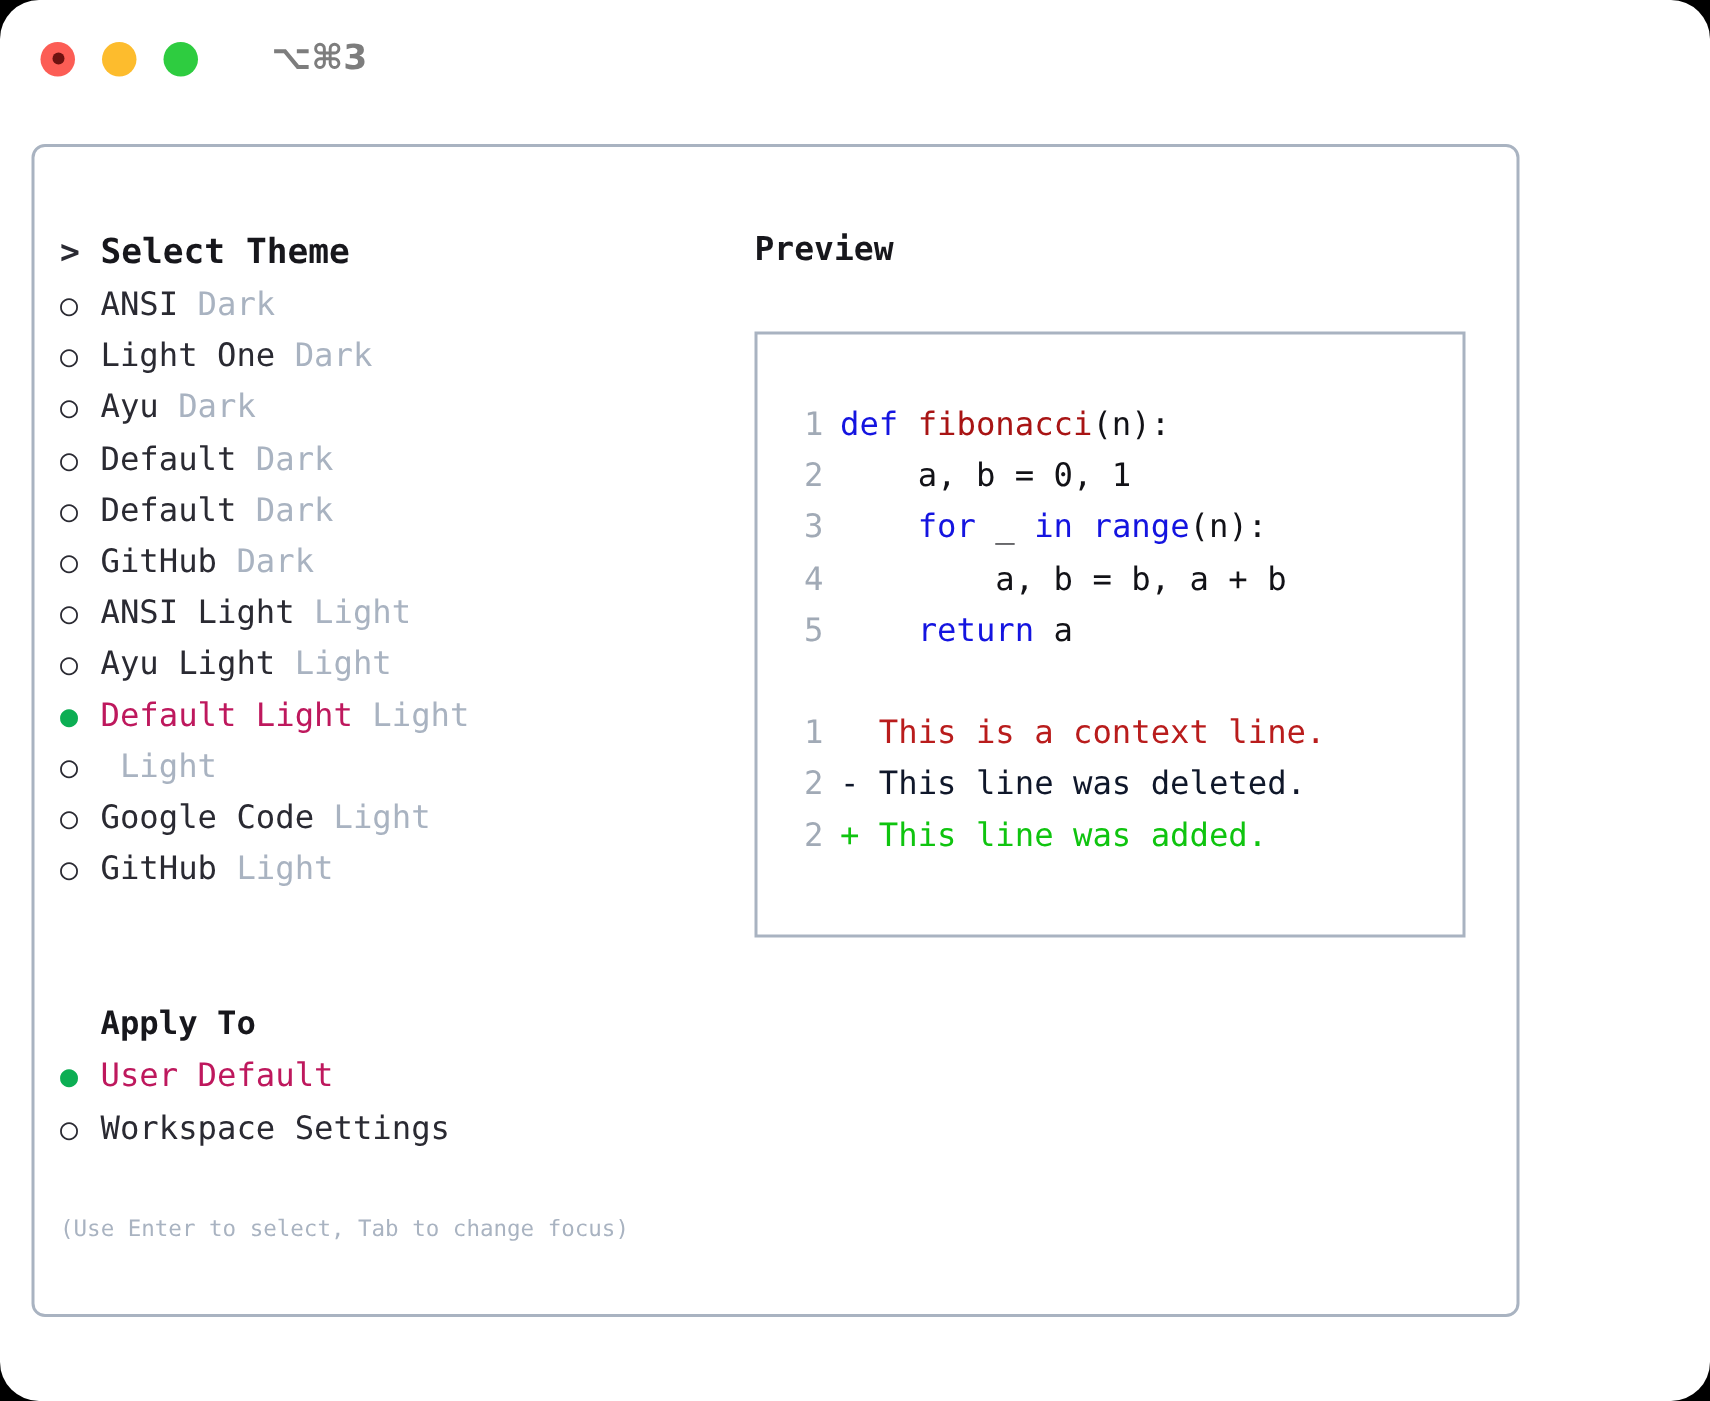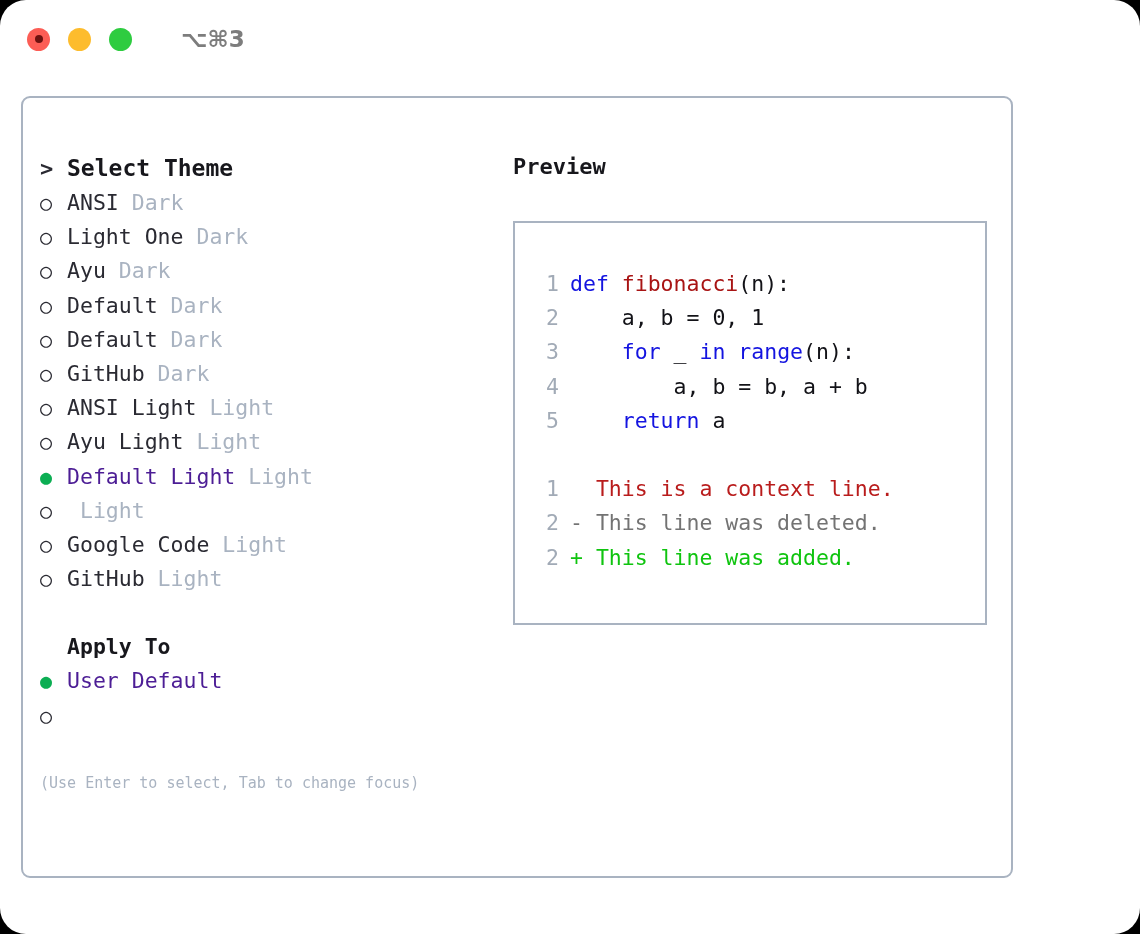--- a/index.html
+++ b/index.html
@@ -103,21 +103,21 @@
     line-height: 34.2px;
   }
   .marker {
     width: 27px;
     flex: 0 0 27px;
     color: #2a2a32;
     font-size: 20px;
   }
   .marker.sel { color: #0cae53; }
   .label { color: #2a2a32; }
-  .label.sel { color: #4c1d95; }
+  .label.sel { color: #be185d; }
   .tag { color: #a9b3c1; }
 
   .heading {
     font-size: 23px;
     font-weight: bold;
     color: #17171c;
     height: 36px;
     line-height: 36px;
     display: flex;
     align-items: baseline;
@@ -126,38 +126,39 @@
   .heading .marker { font-weight: bold; font-size: 22px; }
 
   .section-title {
     font-size: 21.5px;
     font-weight: bold;
     color: #17171c;
     height: 34.2px;
     line-height: 34.2px;
     padding-left: 27px;
     white-space: pre;
+    margin-top: 36px;
   }
 
   .spacer { height: 34px; }
   .spacer-sm { height: 33px; }
 
   .hint {
     color: #a9b3c1;
     font-size: 15px;
     line-height: 34.2px;
     width: 400px;
     white-space: pre-wrap;
     word-spacing: 0px;
   }
 
   
   .right {
     position: absolute;
-    left: 490px;
+    left: 480px;
     top: 52px;
     width: 490px;
   }
   .preview-title {
     font-size: 22px;
     font-weight: bold;
     color: #17171c;
     line-height: 34px;
     white-space: pre;
   }
@@ -180,21 +181,21 @@
     color: #a1aab6;
     width: 26px;
     flex: 0 0 26px;
     text-align: right;
     margin-right: 11px;
   }
   .kw   { color: #1414e0; }
   .fn   { color: #a81414; }
   .plain{ color: #121217; }
   .ctx  { color: #b91c1c; }
-  .del  { color: #737373; }
+  .del  { color: #0f172a; }
   .add  { color: #0fc40f; text-align: right; }
   .blank-line { height: 34.2px; }
 </style>
 </head>
 <body>
 
 <div class="window">
 
   <div class="titlebar">
     <div class="traffic">
@@ -229,21 +230,21 @@
             <div class="row"><span class="marker">○</span><span class="label">Google Code</span><span class="tag"> Light</span></div>
             <div class="row"><span class="marker">○</span><span class="label">GitHub</span><span class="tag"> Light</span></div>
           </div>
 
         <div class="spacer"></div>
 
         <div class="section-title">Apply To</div>
 
         <div id="apply-list">
             <div class="row"><span class="marker sel">●</span><span class="label sel">User Default</span></div>
-            <div class="row"><span class="marker">○</span></div>
+            <div class="row"><span class="marker">○</span><span class="label">Workspace Settings</span></div>
           </div>
 
         <div class="spacer-sm"></div>
 
         <div class="hint">(Use Enter to select, Tab to change focus)</div>
       </div>
 
       <div class="right">
         <div class="preview-title">Preview</div>
 

